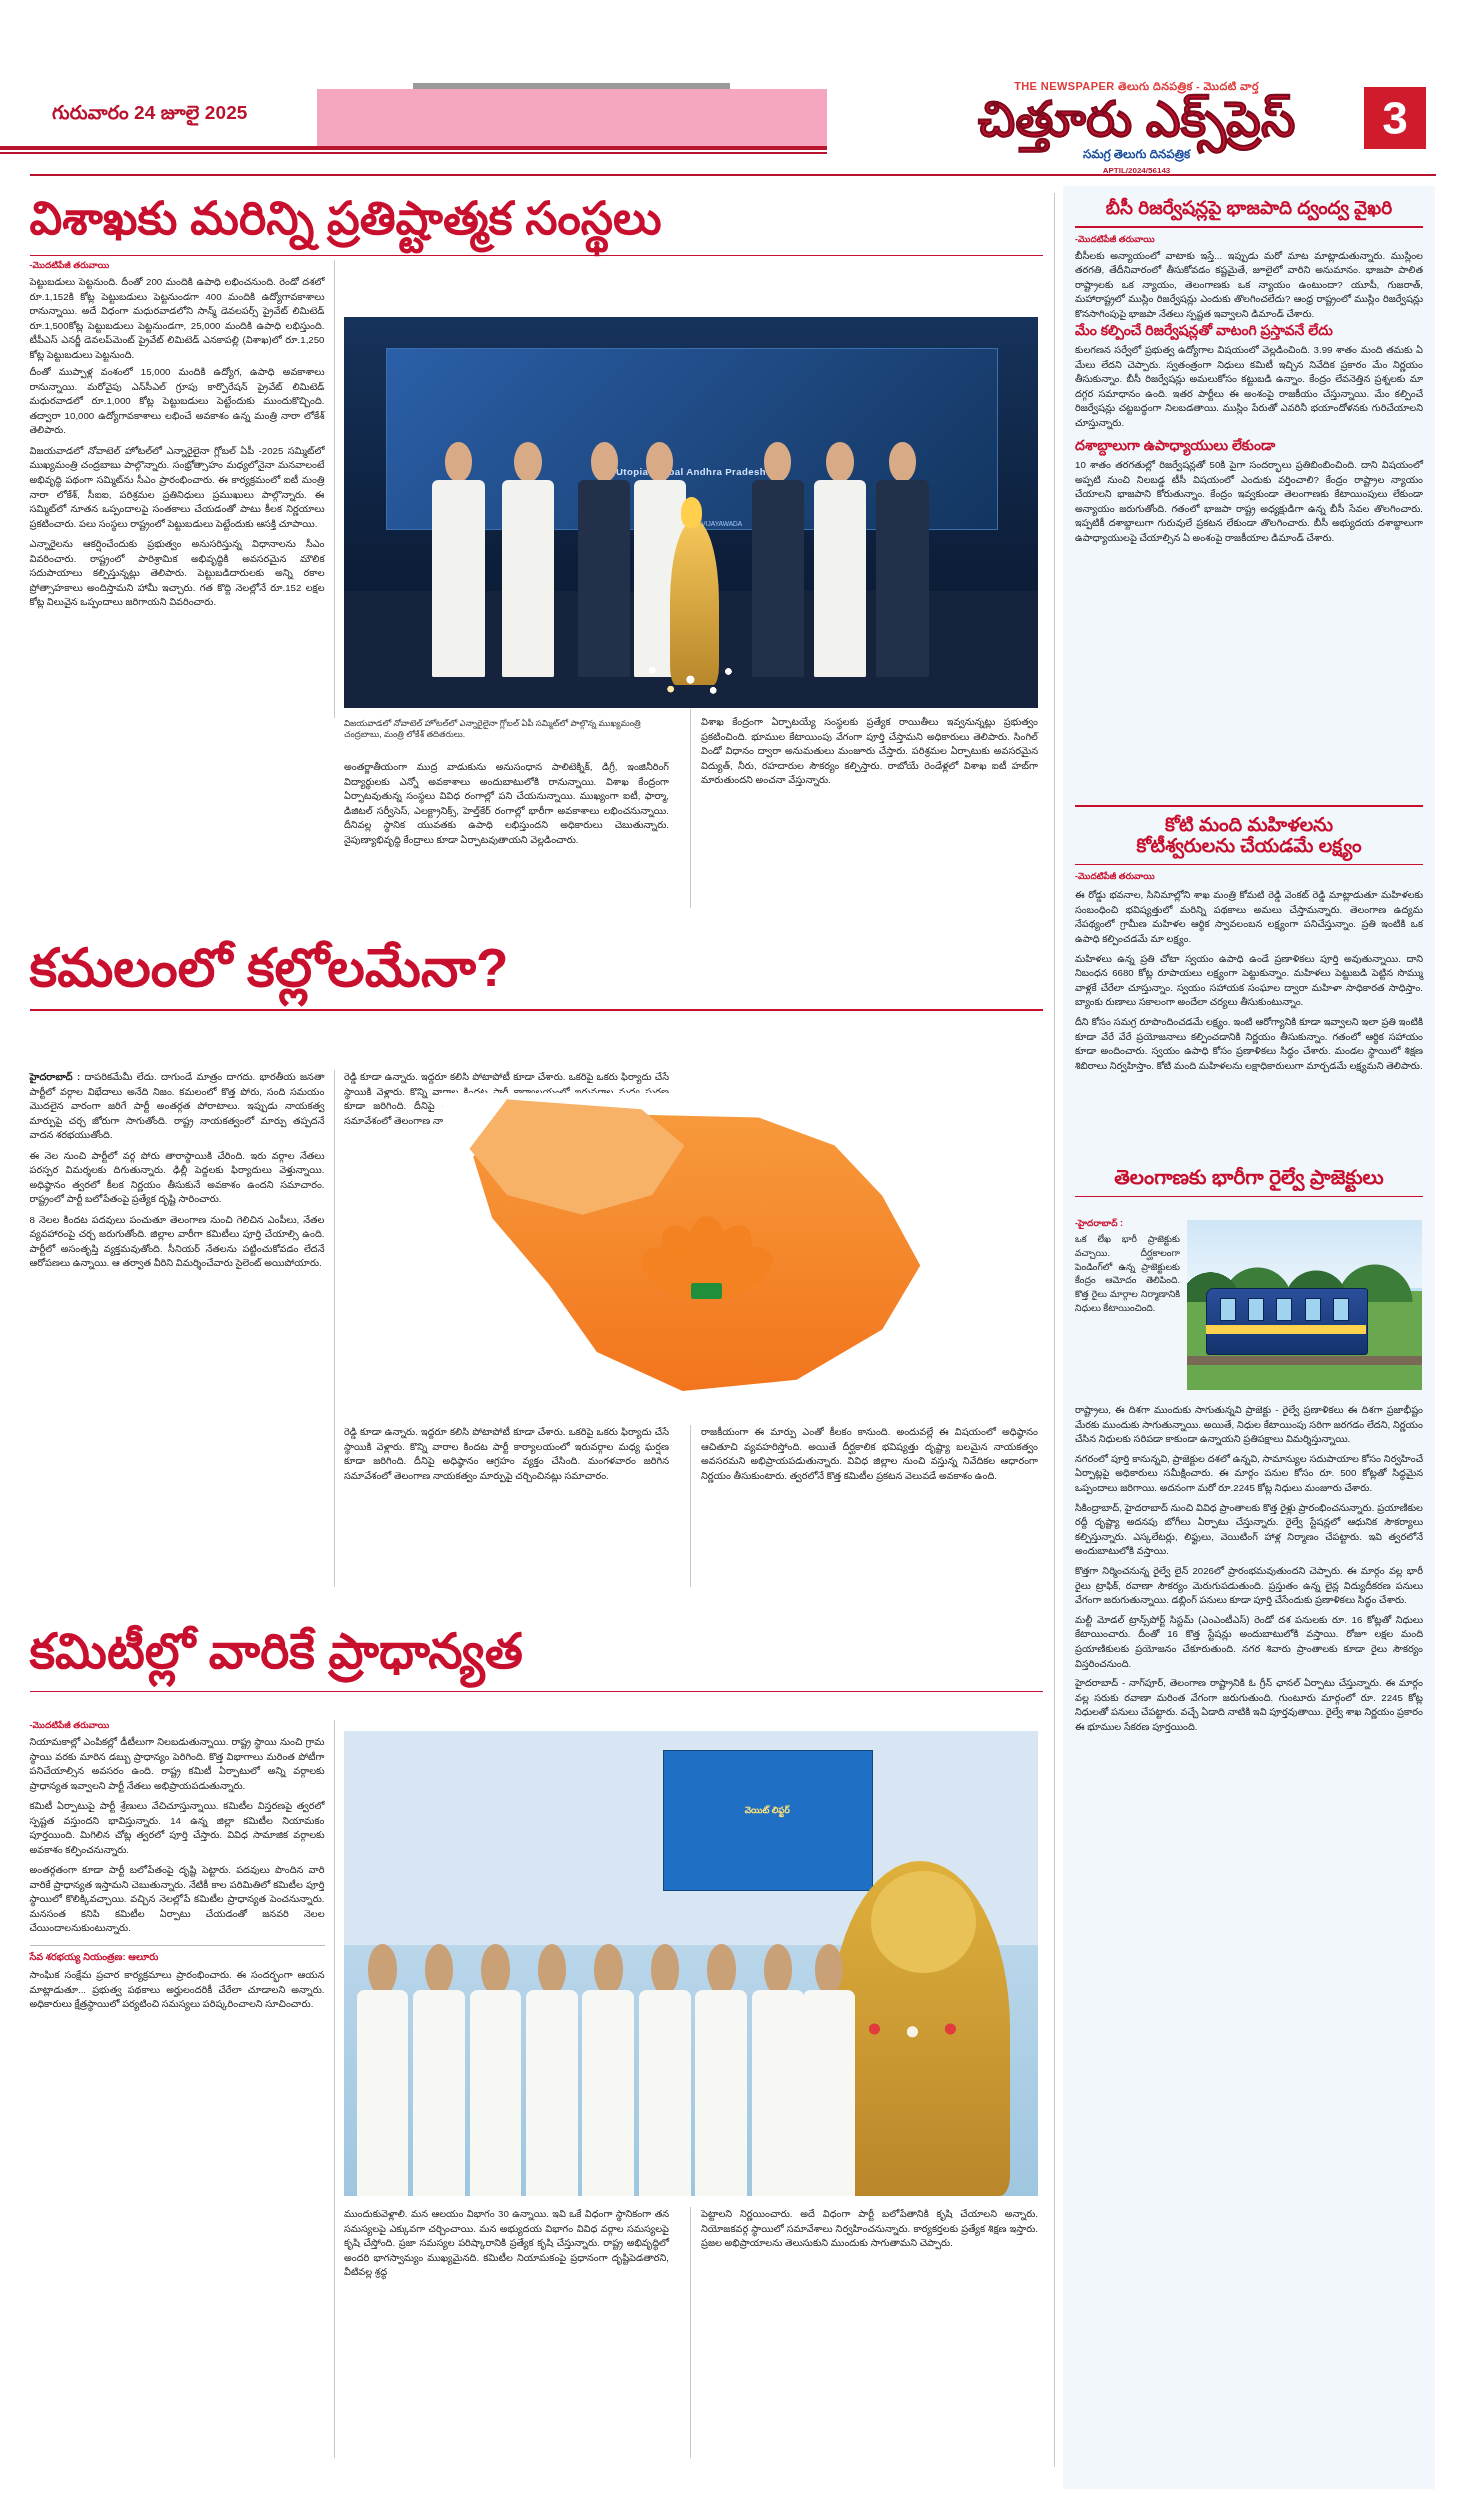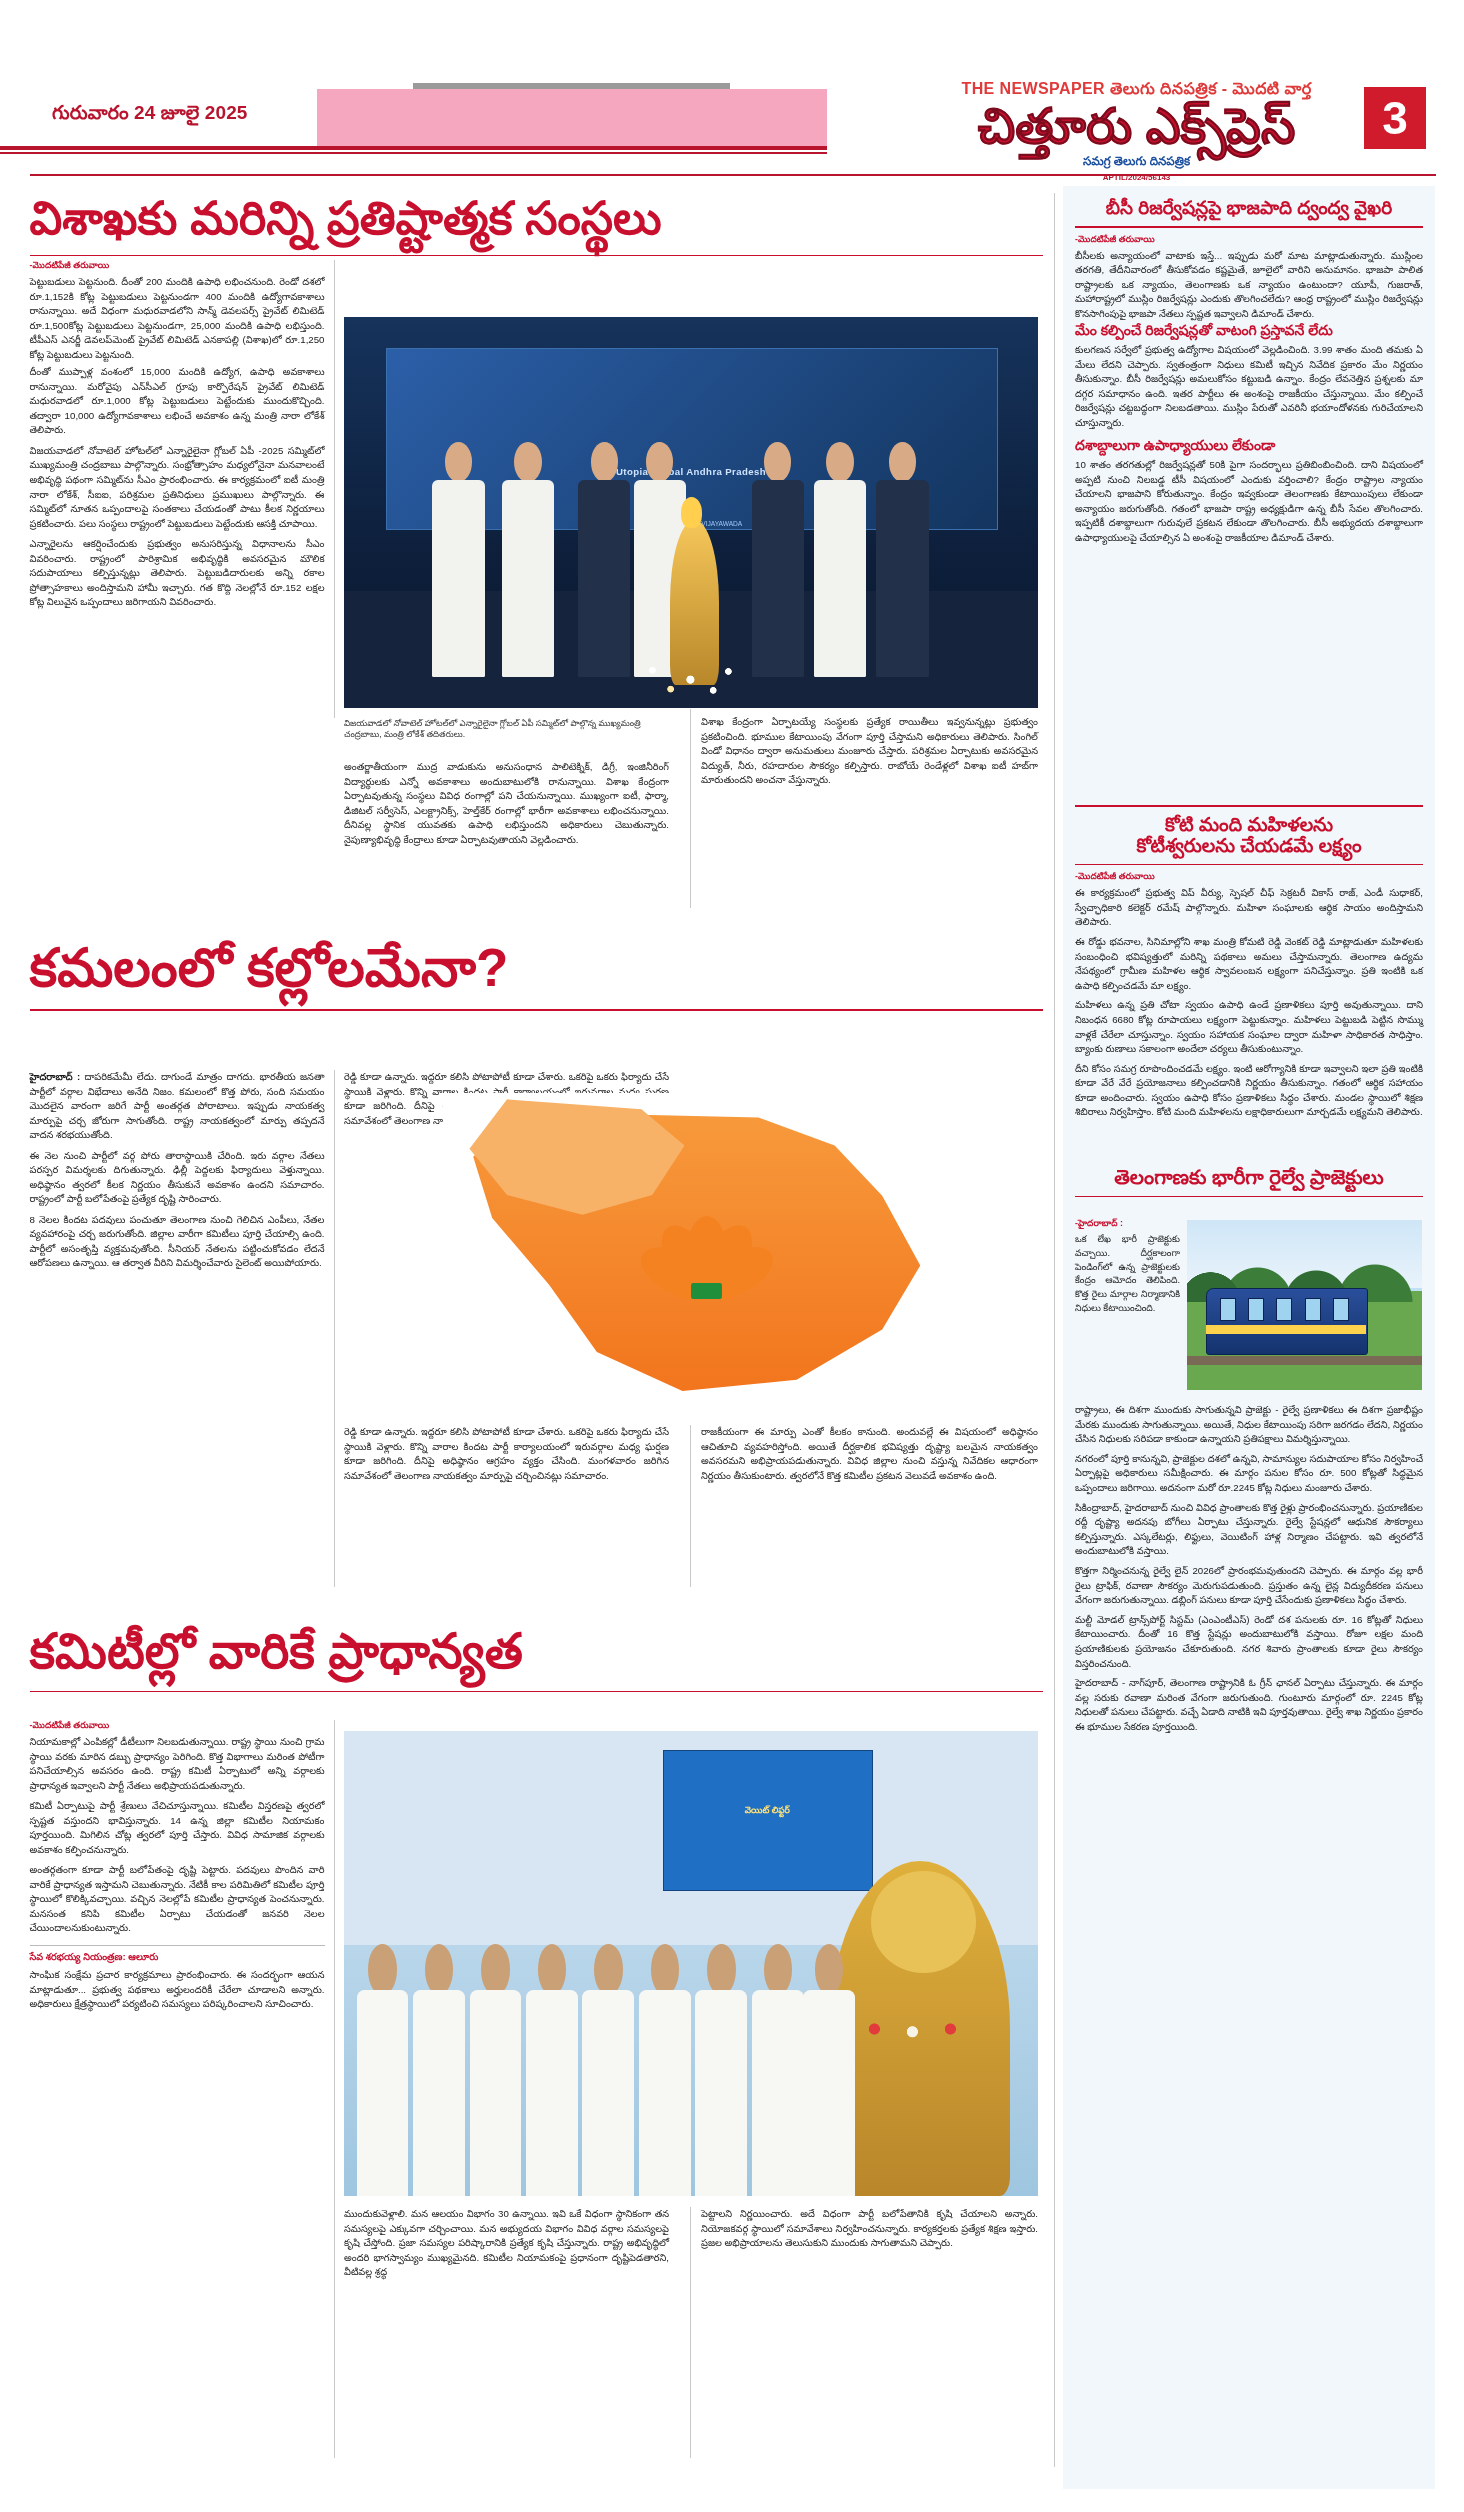--- a/index.html
+++ b/index.html
@@ -15,21 +15,21 @@
   
   .masthead{position:absolute;left:0;top:0;width:1465px;height:171px;}
   .mast-pink{position:absolute;left:0;top:89px;width:827px;height:58px;background:#f4a7bf;}
   .mast-pink2{position:absolute;left:0;top:89px;width:317px;height:58px;background:#ffffff;}
   .mast-date{position:absolute;left:52px;top:102px;font-size:19px;font-weight:bold;color:#b8142e;letter-spacing:0.1px;}
   .mast-rule{position:absolute;left:0;top:146px;width:827px;height:4.4px;background:#b8142e;}
   .mast-rule2{position:absolute;left:0;top:152px;width:827px;height:2.2px;background:#b8142e;}
   .mast-grey{position:absolute;left:413px;top:83px;width:317px;height:7.4px;background:#9a9a9a;}
 
   .logo-wrap{position:absolute;left:930px;top:80px;width:413px;height:89px;text-align:center;}
-  .logo-top{font-size:16px;color:#e03a3a;font-weight:bold;letter-spacing:0.4px;}
+  .logo-top{font-size:11px;color:#e03a3a;font-weight:bold;letter-spacing:0.4px;}
   .logo-main{font-size:49px;font-weight:bold;color:#c8102e;line-height:1;
     -webkit-text-stroke:0.7px #7b0c1d;}
   .logo-sub{font-size:11.8px;color:#1b4fa0;font-weight:bold;margin-top:3px;}
   .logo-reg{font-size:8px;color:#b8142e;font-weight:bold;margin-top:2.2px;}
   .page-no{position:absolute;left:1364px;top:87px;width:62px;height:62px;background:#cf1b2b;color:#fff;
     font-size:46px;font-weight:bold;display:flex;align-items:center;justify-content:center;}
 
   .top-hr{position:absolute;left:29.5px;top:174px;width:1406px;height:2.2px;background:#b8142e;}
 
   
@@ -326,21 +326,20 @@
     <div class="headline" style="font-size:14px;margin-top:7.4px;">దశాబ్దాలుగా ఉపాధ్యాయులు లేకుండా</div>
     <div class="body-txt" style="margin-top:4.4px;">10 శాతం తరగతుల్లో రిజర్వేషన్లతో 50కి పైగా సందర్భాలు ప్రతిబింబించింది. దాని విషయంలో అప్పటి నుంచి నిలబడ్డ టీసీ విషయంలో ఎందుకు వర్తించాలి? కేంద్రం రాష్ట్రాల న్యాయం చేయాలని భాజపాని కోరుతున్నాం. కేంద్రం ఇవ్వకుండా తెలంగాణకు కేటాయింపులు లేకుండా అన్యాయం జరుగుతోంది. గతంలో భాజపా రాష్ట్ర అధ్యక్షుడిగా ఉన్న బీసీ సేవల తొలగించారు. ఇప్పటికీ దశాబ్దాలుగా గురువులే ప్రకటన లేకుండా తొలగించారు. బీసీ అభ్యుదయ దశాబ్దాలుగా ఉపాధ్యాయులపై చేయాల్సిన ఏ అంశంపై రాజకీయాల డిమాండ్ చేశారు.</div>
   </div>
 
   <div class="col" style="left:1075px;top:805px;width:348px;">
     <div class="rule-thin" style="margin-bottom:7.4px;"></div>
     <div class="headline" style="font-size:19px;text-align:center;">కోటి మంది మహిళలను</div>
     <div class="headline" style="font-size:19px;text-align:center;">కోటీశ్వరులను చేయడమే లక్ష్యం</div>
     <div class="rule-thin" style="margin:7.4px 0 5.9px 0;"></div>
     <div class="byline">-మెుదటిపేజీ తరువాయి</div>
-    <div class="body-txt">ఈ కార్యక్రమంలో ప్రభుత్వ విప్ వీర్యు, స్పెషల్ చీఫ్ సెక్రటరీ వికాస్ రాజ్, ఎండీ సుధాకర్, స్వేచ్ఛాధికారి కలెక్టర్ రమేష్ పాల్గొన్నారు. మహిళా సంఘాలకు ఆర్థిక సాయం అందిస్తామని తెలిపారు.</div>
     <div class="body-txt" style="margin-top:5.2px;">ఈ రోడ్డు భవనాల, సినిమాల్లోని శాఖ మంత్రి కోమటి రెడ్డి వెంకట్ రెడ్డి మాట్లాడుతూ మహిళలకు సంబంధించి భవిష్యత్తులో మరిన్ని పథకాలు అమలు చేస్తామన్నారు. తెలంగాణ ఉద్యమ నేపథ్యంలో గ్రామీణ మహిళల ఆర్థిక స్వావలంబన లక్ష్యంగా పనిచేస్తున్నాం. ప్రతి ఇంటికి ఒక ఉపాధి కల్పించడమే మా లక్ష్యం.</div>
     <div class="body-txt" style="margin-top:5.2px;">మహిళలు ఉన్న ప్రతి చోటా స్వయం ఉపాధి ఉండే ప్రణాళికలు పూర్తి అవుతున్నాయి. దాని నిబంధన 6680 కోట్ల రూపాయలు లక్ష్యంగా పెట్టుకున్నాం. మహిళలు పెట్టుబడి పెట్టిన సొమ్ము వాళ్లకే చేరేలా చూస్తున్నాం. స్వయం సహాయక సంఘాల ద్వారా మహిళా సాధికారత సాధిస్తాం. బ్యాంకు రుణాలు సకాలంగా అందేలా చర్యలు తీసుకుంటున్నాం.</div>
     <div class="body-txt" style="margin-top:5.2px;">దీని కోసం సమగ్ర రూపొందించడమే లక్ష్యం. ఇంటి ఆరోగ్యానికి కూడా ఇవ్వాలని ఇలా ప్రతి ఇంటికి కూడా వేరే వేరే ప్రయోజనాలు కల్పించడానికి నిర్ణయం తీసుకున్నాం. గతంలో ఆర్థిక సహాయం కూడా అందించారు. స్వయం ఉపాధి కోసం ప్రణాళికలు సిద్ధం చేశారు. మండల స్థాయిలో శిక్షణ శిబిరాలు నిర్వహిస్తాం. కోటి మంది మహిళలను లక్షాధికారులుగా మార్చడమే లక్ష్యమని తెలిపారు.</div>
   </div>
 
   <div class="col" style="left:1075px;top:1166px;width:348px;">
     <div class="headline" style="font-size:20px;text-align:center;">తెలంగాణకు భారీగా రైల్వే ప్రాజెక్టులు</div>
     <div class="rule-thin" style="margin:7.4px 0 7.4px 0;"></div>
   </div>
 

